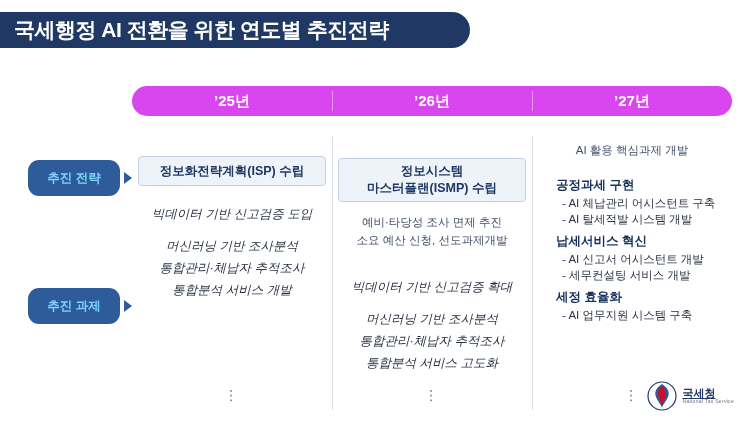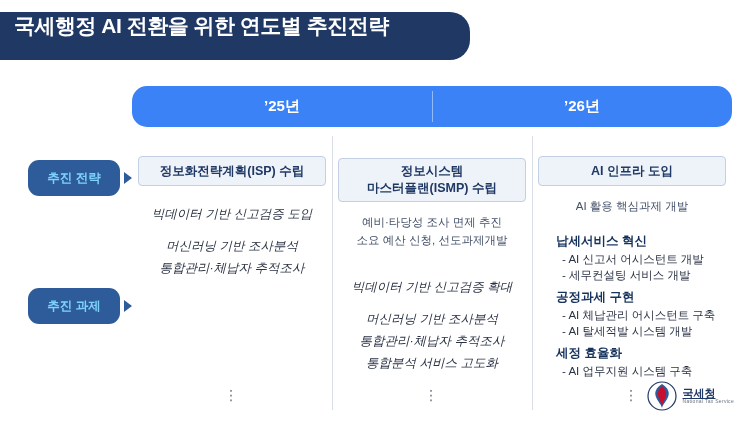--- a/index.html
+++ b/index.html
@@ -19,42 +19,43 @@
     width: 750px;
     height: 423px;
     background: #ffffff;
   }
   
   .title-bar {
     position: absolute;
     left: 0;
     top: 12px;
     width: 470px;
-    height: 48px;
+    height: 36px;
     background: #1f3864;
     border-radius: 0 20px 20px 0;
     display: flex;
+    align-items: center;
     padding-left: 14px;
     box-sizing: border-box;
   }
   .title-bar .title-text {
     color: #ffffff;
     font-size: 21px;
     font-weight: bold;
     letter-spacing: -0.5px;
     white-space: nowrap;
   }
   
   .year-row {
     position: absolute;
     left: 132px;
     top: 86px;
     width: 600px;
-    height: 41px;
-    background: #3b82f6;
+    height: 30px;
+    background: #d946ef;
     border-radius: 15px;
     display: flex;
   }
   .year-cell {
     flex: 1 1 0;
     display: flex;
     align-items: center;
     justify-content: center;
     color: #ffffff;
     font-size: 15px;
@@ -220,35 +221,37 @@
 
 <div class="slide">
 
   <div class="title-bar">
     <div class="title-text">국세행정 AI 전환을 위한 연도별 추진전략</div>
   </div>
 
   <div class="year-row">
     <div class="year-cell">’25년</div>
     <div class="year-cell">’26년</div>
+    <div class="year-cell">’27년</div>
   </div>
 
   <div class="row-label strategy">추진 전략</div>
   <div class="row-label tasks">추진 과제</div>
 
   <div class="columns">
 
     <div class="col">
 
       <div class="strategy-box">정보화전략계획(ISP) 수립</div>
       <div class="tasks-block">
         <div class="task-line">빅데이터 기반 신고검증 도입</div>
         <div class="gap"></div>
         <div class="task-line">머신러닝 기반 조사분석</div>
         <div class="task-line">통합관리·체납자 추적조사</div>
+        <div class="task-line">통합분석 서비스 개발</div>
       </div>
       <div class="ellipsis">
           <span>⋮</span>
         </div>
     </div>
 
     <div class="col">
       <div class="divider-line"></div>
       <div class="strategy-box two-line">
         <span style="white-space:pre-line;">정보시스템
@@ -265,35 +268,34 @@
         <div class="task-line">통합관리·체납자 추적조사</div>
         <div class="task-line">통합분석 서비스 고도화</div>
       </div>
       <div class="ellipsis">
           <span>⋮</span>
         </div>
     </div>
 
     <div class="col">
       <div class="divider-line"></div>
-      <div class="strategy-box">AI 인프라 도입</div>
       <div class="strategy-sub">
         <div>AI 활용 핵심과제 개발</div>
       </div>
 
       <div class="tasks-block" style="margin-top:16px;">
+        <div class="task-group">
+          <div class="group-title">공정과세 구현</div>
+          <div class="group-item">- AI 체납관리 어시스턴트 구축</div>
+          <div class="group-item">- AI 탈세적발 시스템 개발</div>
+        </div>
         <div class="task-group">
           <div class="group-title">납세서비스 혁신</div>
           <div class="group-item">- AI 신고서 어시스턴트 개발</div>
           <div class="group-item">- 세무컨설팅 서비스 개발</div>
-        </div>
-        <div class="task-group">
-          <div class="group-title">공정과세 구현</div>
-          <div class="group-item">- AI 체납관리 어시스턴트 구축</div>
-          <div class="group-item">- AI 탈세적발 시스템 개발</div>
         </div>
         <div class="task-group">
           <div class="group-title">세정 효율화</div>
           <div class="group-item">- AI 업무지원 시스템 구축</div>
         </div>
       </div>
       <div class="ellipsis">
           <span>⋮</span>
         </div>
     </div>

